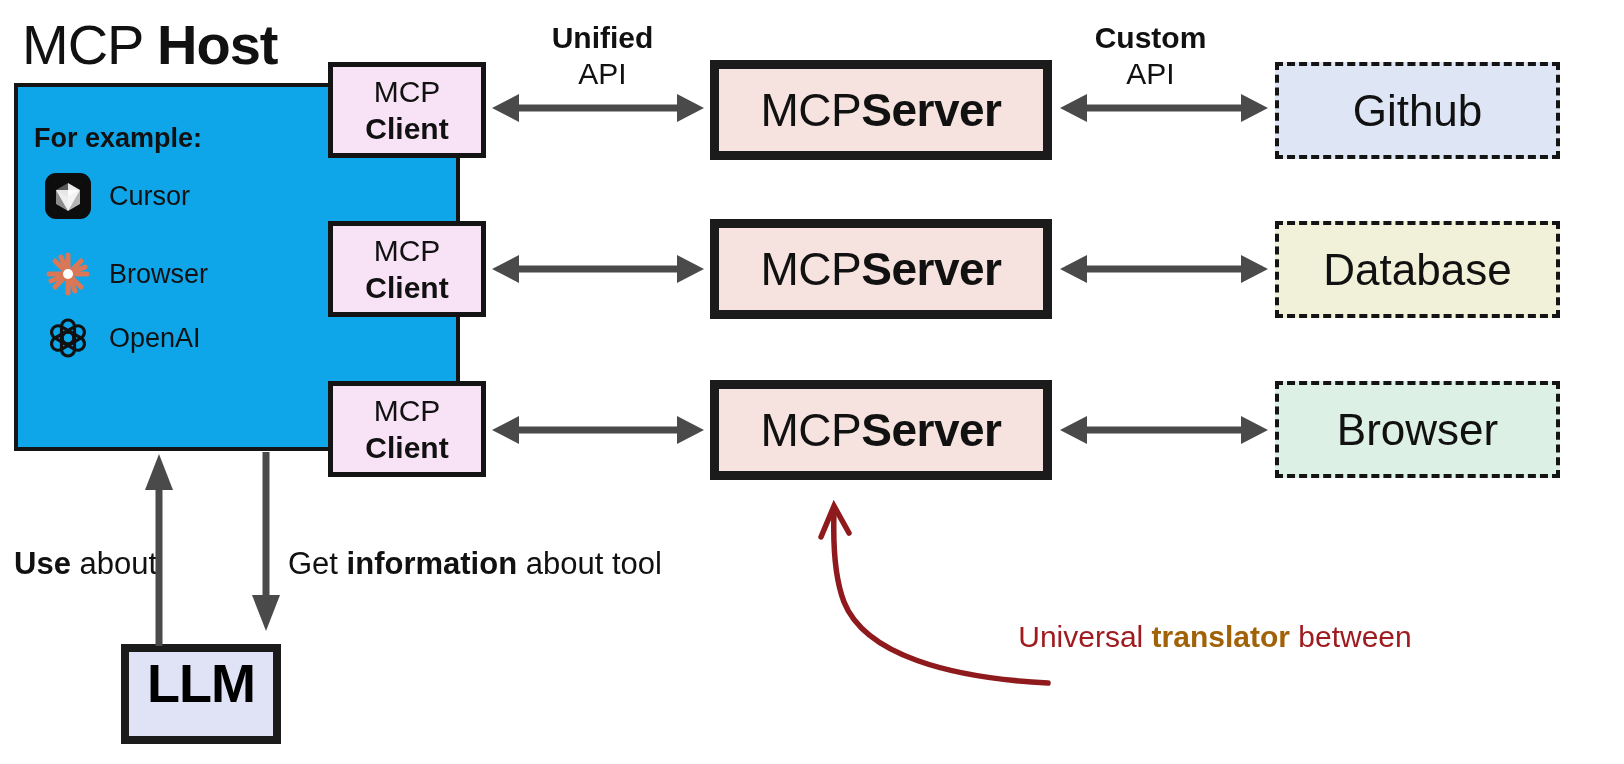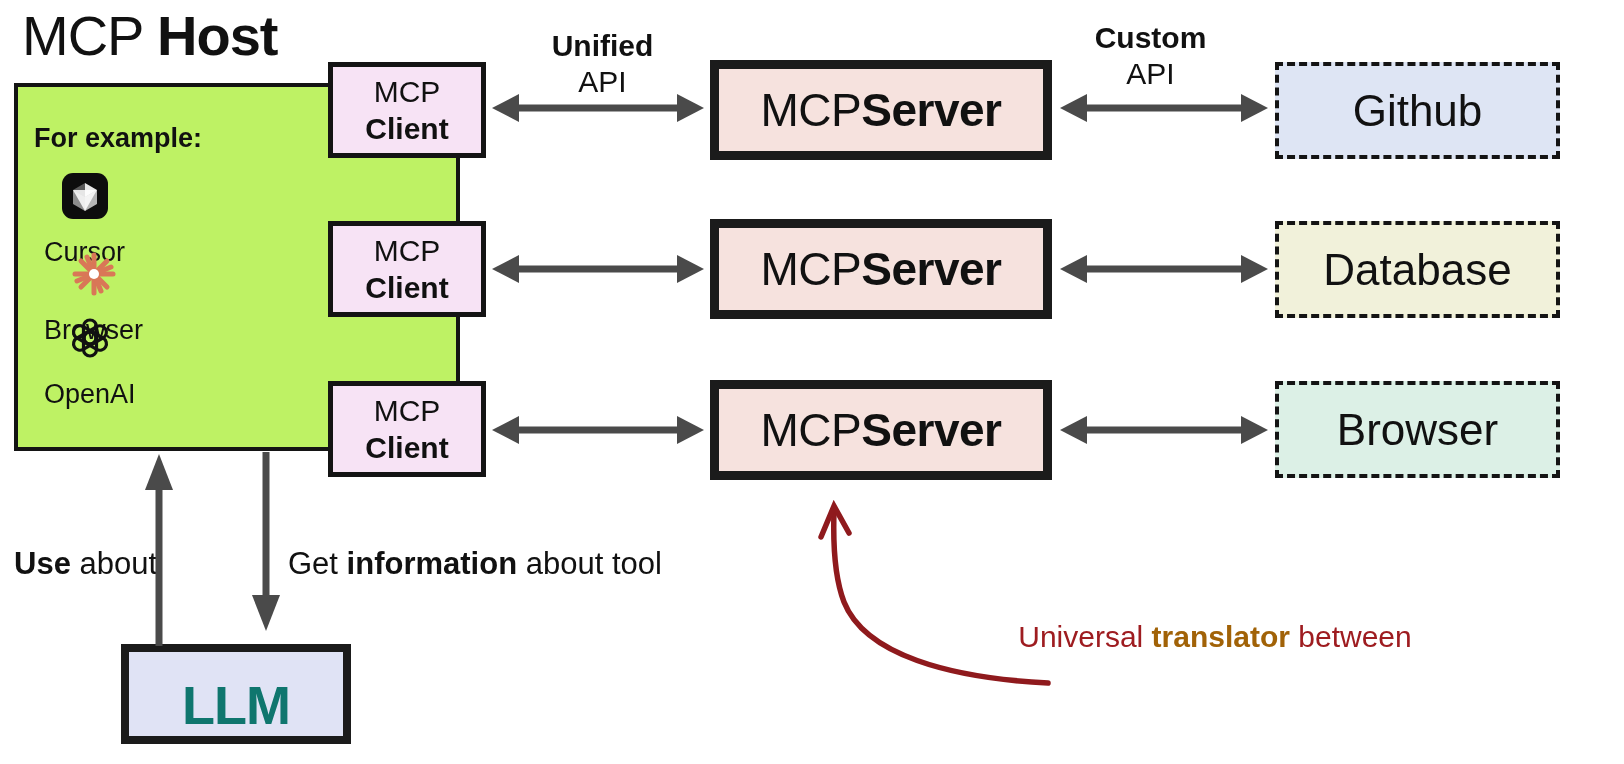--- a/index.html
+++ b/index.html
@@ -2,56 +2,56 @@
 <html><head>
 <meta charset="utf-8">
 <style>
   html,body{margin:0;padding:0;background:#fff;}
   #stage{
     position:relative;width:1624px;height:764px;background:#ffffff;
     font-family:"Liberation Sans","DejaVu Sans",sans-serif;color:#111;overflow:hidden;
   }
   .abs{position:absolute;}
   
-  #title{left:22px;top:3px;font-size:56px;letter-spacing:-1px;font-weight:400;}
+  #title{left:22px;top:12px;font-size:56px;letter-spacing:-1px;font-weight:400;}
   #title b{font-weight:800;}
   
-  #host-box{left:14px;top:83px;width:446px;height:368px;border:4px solid #141414;box-sizing:border-box;background:#bef264;z-index:1;}
+  #host-box{left:14px;top:83px;width:446px;height:368px;border:4px solid #141414;box-sizing:border-box;background:#0ea5e9;z-index:1;}
   #examples-label{left:16px;top:36px;font-size:27px;font-weight:700;}
-  .app-row{position:absolute;left:26px;display:flex;align-items:center;gap:17px;flex-direction:column;}
+  .app-row{position:absolute;left:26px;display:flex;align-items:center;gap:17px;}
   .app-row .label{font-size:27px;font-weight:400;}
   .app-icon{width:48px;height:48px;display:block;}
   
   .client-box{width:158px;height:96px;left:328px;border:5px solid #141414;box-sizing:border-box;
     background:#f7e3f5;z-index:2;display:flex;flex-direction:column;align-items:center;justify-content:center;
     font-size:30px;line-height:37px;}
   .client-box .l2{font-weight:800;}
   
   .server-box{width:342px;height:100px;left:710px;border:9px solid #1b1b1b;box-sizing:border-box;
     background:#f6e2de;display:flex;align-items:center;justify-content:center;
     font-size:46px;letter-spacing:-0.5px;}
   .server-box b{font-weight:800;}
   
   .target-box{width:285px;height:97px;left:1275px;border:4px dashed #141414;box-sizing:border-box;
     display:flex;align-items:center;justify-content:center;font-size:44px;}
   .row1{top:62px;} .row2{top:221px;} .row3{top:381px;}
   .srow1{top:60px;} .srow2{top:219px;} .srow3{top:380px;}
   
   .api-label{width:185px;text-align:center;font-size:30px;line-height:36px;}
   .api-label .bold{font-weight:800;}
-  #unified-label{left:510px;top:28px;}
+  #unified-label{left:510px;top:20px;}
   #custom-label{left:1058px;top:20px;}
   
   #use-tool{left:14px;top:546px;font-size:31px;}
   #get-info{left:288px;top:546px;font-size:31px;}
   #use-tool b,#get-info b{font-weight:800;}
   
-  #llm-box{left:121px;top:644px;width:230px;height:100px;border:8px solid #1b1b1b;box-sizing:border-box;
-    background:#e0e3f5;display:flex;align-items:flex-end;justify-content:center;
-    font-size:54px;font-weight:800;color:#0f766e;letter-spacing:-1px;}
+  #llm-box{left:121px;top:644px;width:160px;height:100px;border:8px solid #1b1b1b;box-sizing:border-box;
+    background:#e0e3f5;display:flex;align-items:flex-start;justify-content:center;
+    font-size:54px;font-weight:800;color:#000000;letter-spacing:-1px;}
   
   #annotation{left:950px;top:615px;width:530px;text-align:center;font-size:30px;line-height:43px;color:#9e1c20;}
   #annotation .bold{font-weight:800;color:#a16207;}
   
   #wires{left:0;top:0;width:1624px;height:764px;z-index:5;pointer-events:none;}
 </style>
 </head>
 <body>
 
 <div id="stage">

